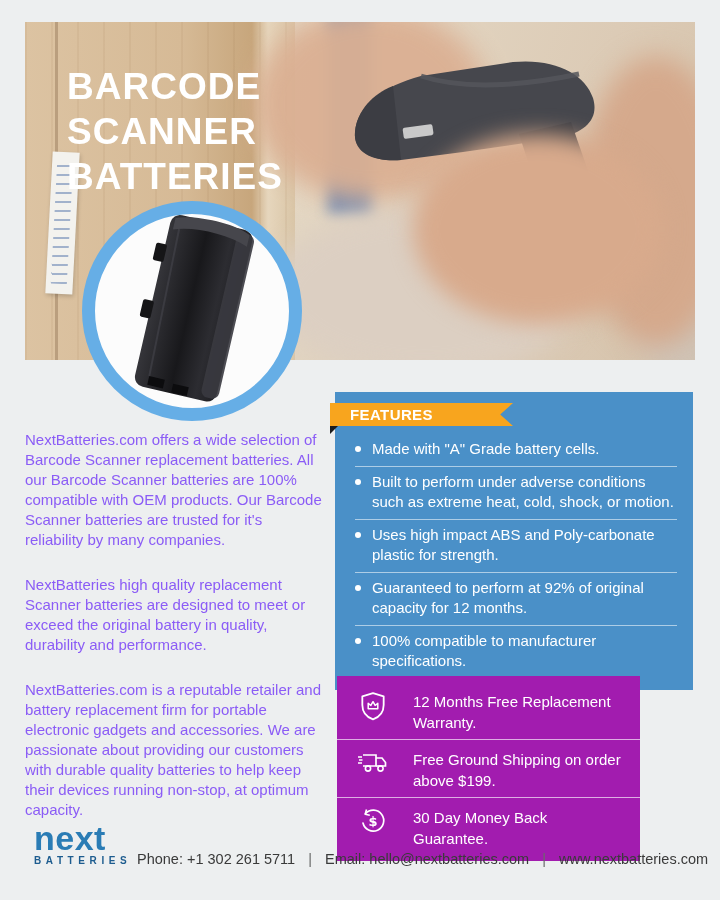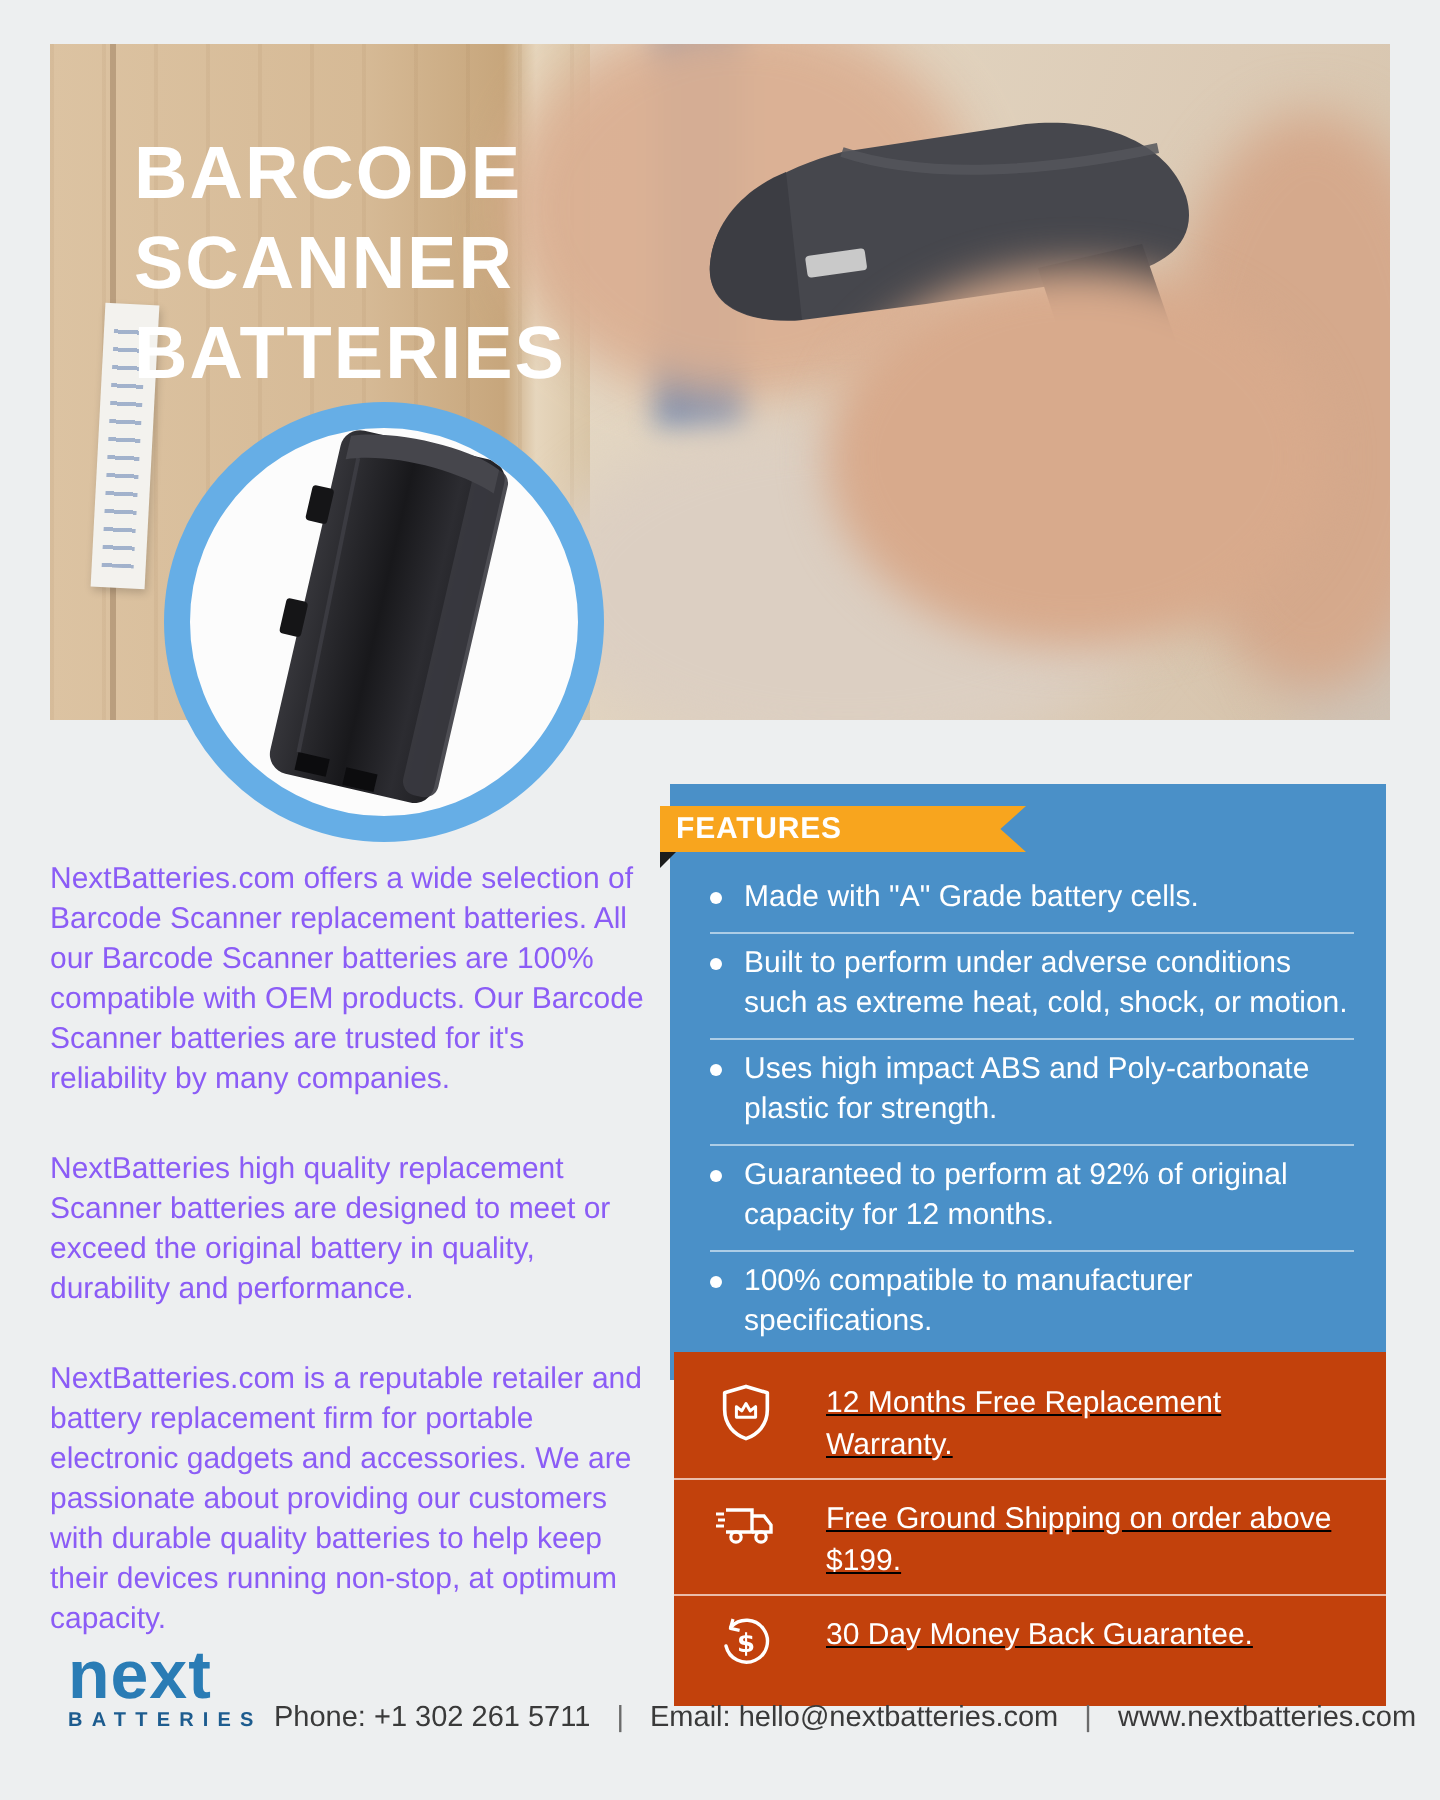--- a/index.html
+++ b/index.html
@@ -49,38 +49,38 @@
   .intro { position:absolute; left:25px; top:430px; width:298px; }
   .intro p { margin:0 0 25px 0; font-size:15px; line-height:20px; color:#8b5cf6; }
   
   .features {
     position:absolute; left:335px; top:392px; width:358px;
     background:#4a90c8; padding:42px 0 12px 0;
   }
   .ribbon {
     position:absolute; left:-5px; top:11px; width:183px; height:23px;
     background:#f8a51e; color:#fff; font-weight:bold; font-size:15px; line-height:23px;
-    padding-left:8px; letter-spacing:.4px; box-sizing:border-box;
+    padding-left:20px; letter-spacing:.4px; box-sizing:border-box;
     clip-path:polygon(0 0,100% 0,93% 50%,100% 100%,0 100%);
   }
   .ribbon-fold {
     position:absolute; left:-5px; top:34px; width:0; height:0;
     border-top:8px solid #1c1c1c; border-left:8px solid transparent;
     transform:scaleX(-1);
   }
   .features ul { margin:0; padding:0 16px 0 20px; list-style:none; }
   .features li {
     display:flex; gap:11px; padding:5px 0 7px 0;
     color:#fff; font-size:15px; line-height:20px;
     border-top:1px solid rgba(255,255,255,.55);
   }
   .features li:first-child { border-top:none; }
   .dot { width:6px; height:6px; border-radius:50%; background:#fff; margin-top:7px; flex-shrink:0; }
   
-  .benefits { position:absolute; left:337px; top:676px; width:356px; background:#c2410c; padding:6px 0;text-decoration:underline; }
+  .benefits { position:absolute; left:337px; top:676px; width:303px; background:#a21caf; padding:6px 0; }
   .benefit-row { display:flex; align-items:flex-start; gap:24px; padding:6px 16px 6px 20px; }
   .benefit-row + .benefit-row { border-top:1px solid rgba(255,255,255,.65); }
   .benefit-icon { width:32px; flex-shrink:0; margin-top:2px; }
   .benefit-text { color:#fff; font-size:15px; line-height:21px; margin:3px 0 0 0; }
   
   .logo { position:absolute; left:34px; top:822px; }
   .logo-next { font-size:34px; line-height:32px; font-weight:bold; color:#2a7cb5; letter-spacing:.5px; }
   .logo-batteries { font-size:10px; font-weight:bold; letter-spacing:4.6px; color:#1d5c8f; margin-top:1px; }
   .contact { position:absolute; left:137px; top:851px; font-size:14.5px; color:#3a3a3a; }
   .contact .sep { margin:0 9px; color:#6b6b6b; }

